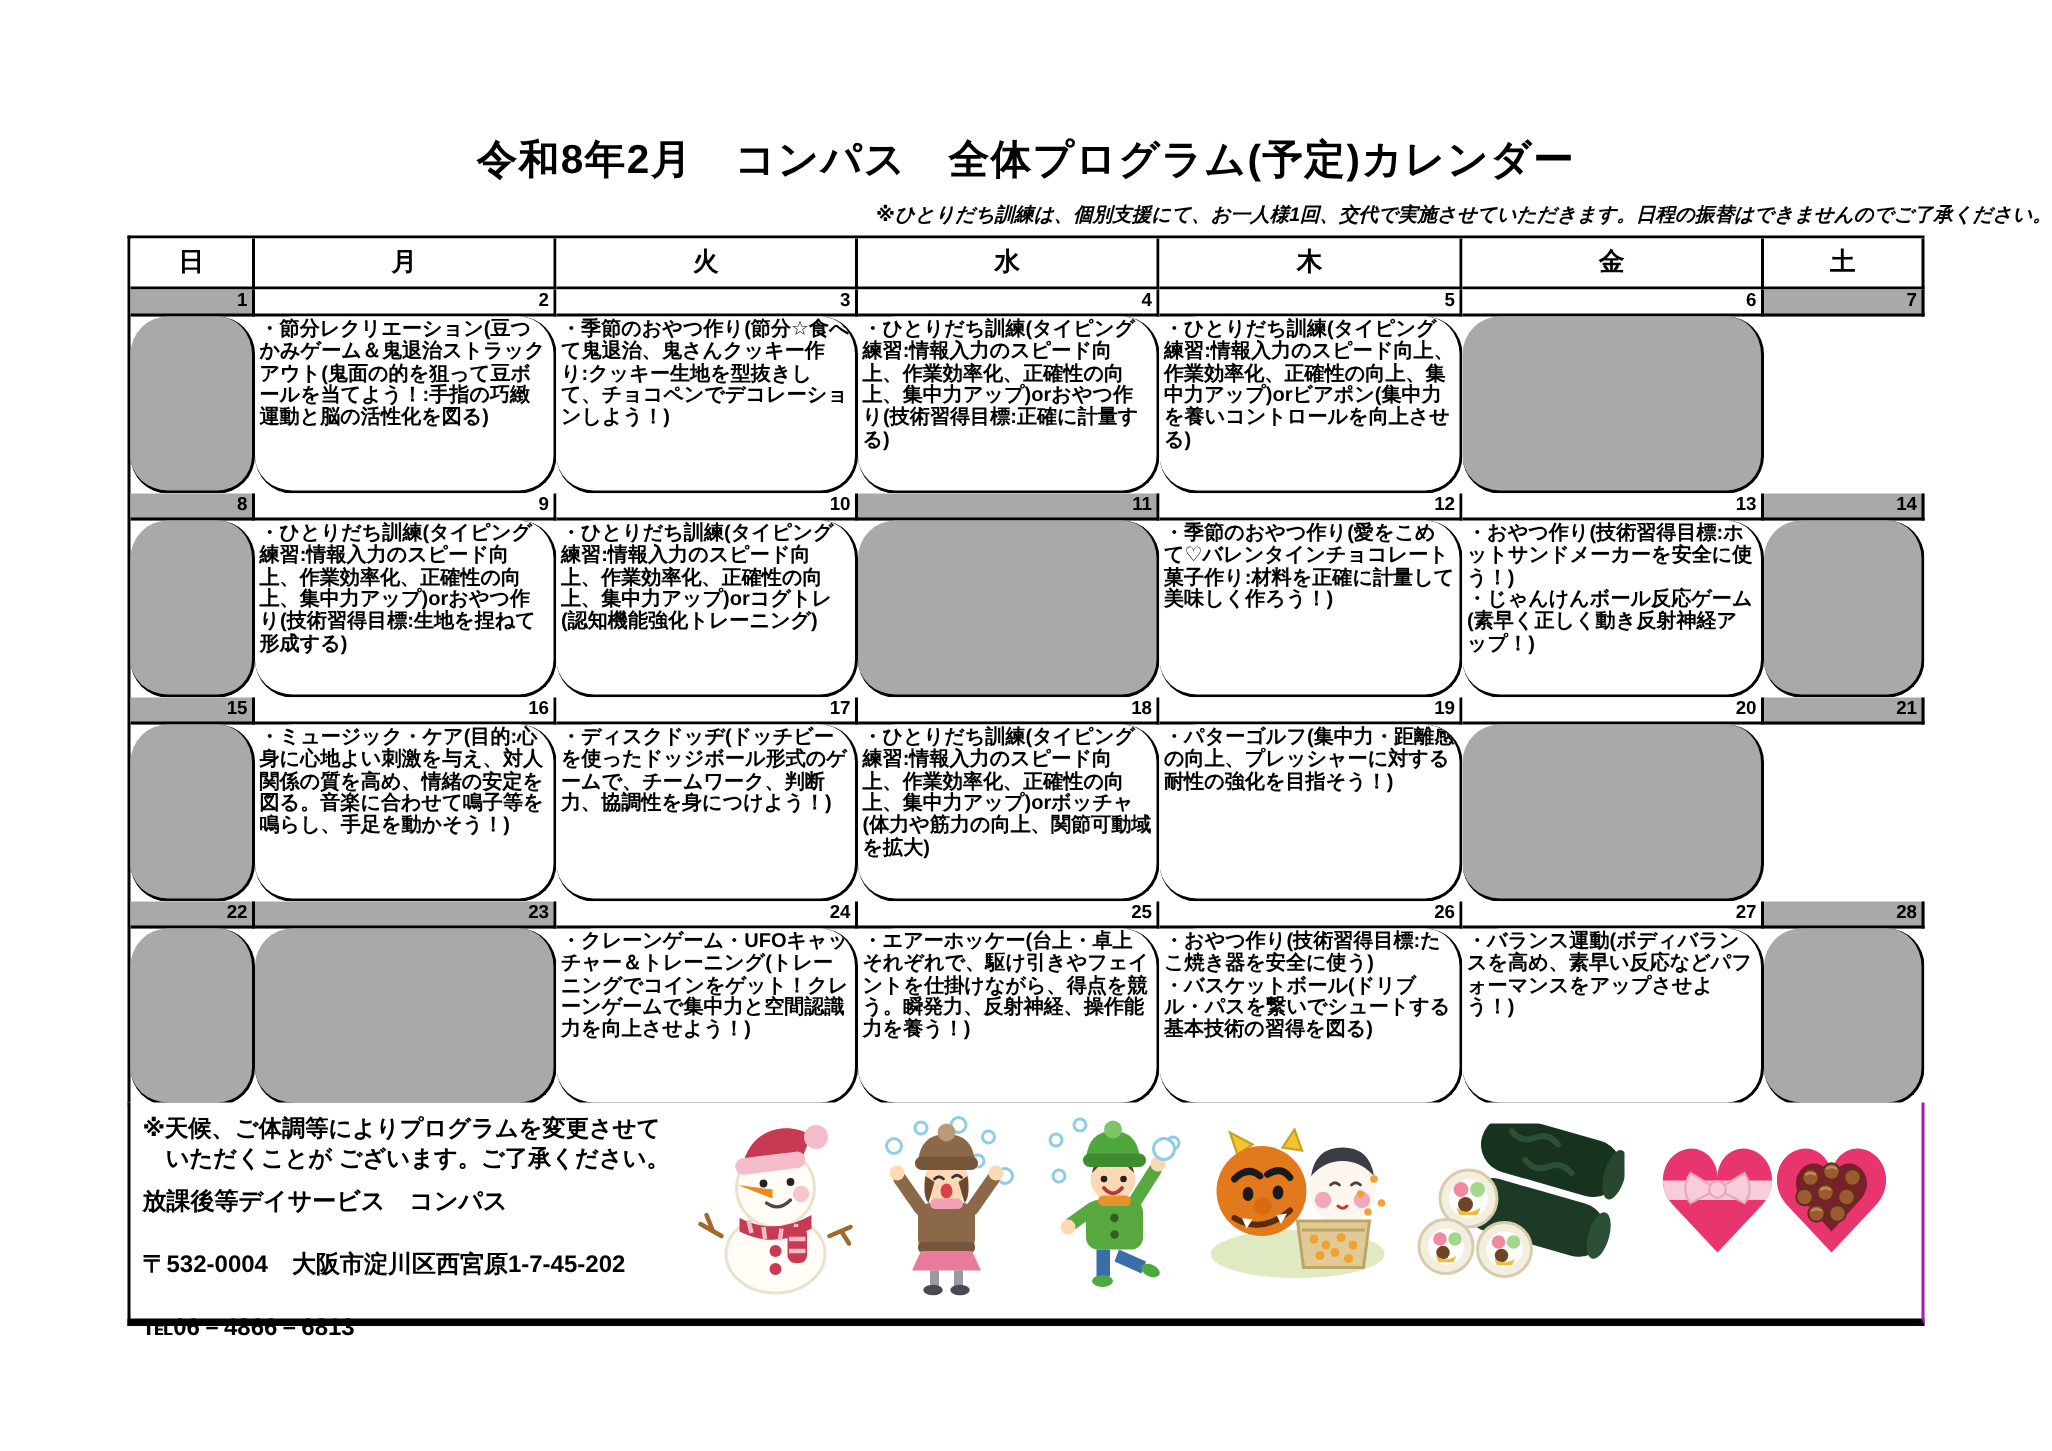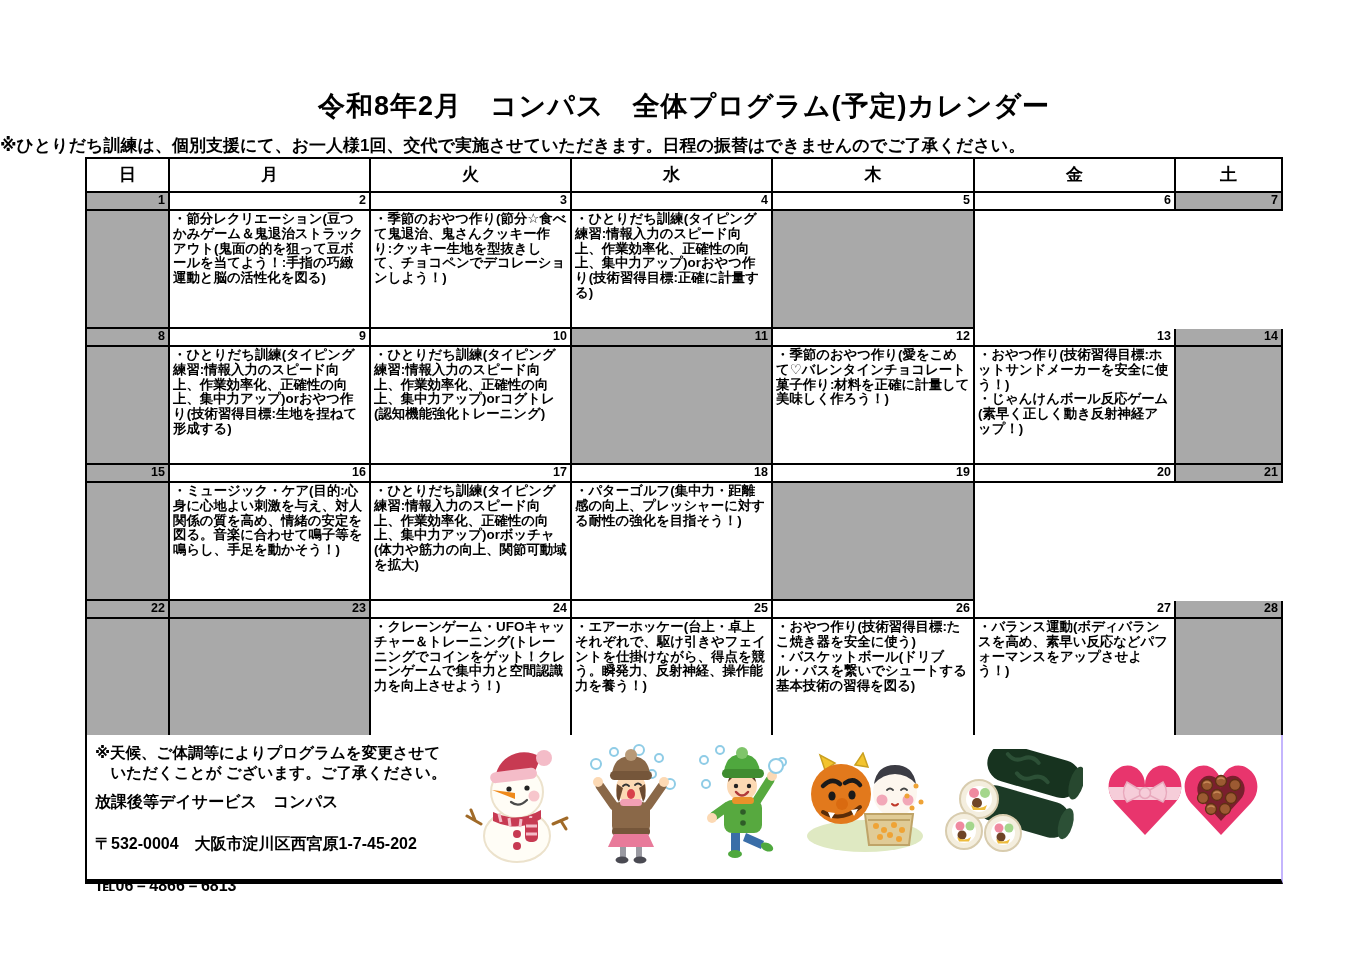--- a/index.html
+++ b/index.html
@@ -1,34 +1,34 @@
 <!DOCTYPE html>
 <html lang="ja"><head>
 <meta charset="utf-8">
 <style>
   html,body{margin:0;padding:0;background:#fff;}
   .page{position:relative;width:1368px;height:967px;background:#fff;overflow:hidden;
         font-family:"Liberation Sans","DejaVu Sans",sans-serif;color:#000;}
   .title{position:absolute;top:88px;left:0;width:100%;text-align:center;
          font-size:27px;font-weight:bold;letter-spacing:1px;}
-  .subtitle{position:absolute;top:134px;left:0;width:100%;text-align:left;
-            font-size:17px;font-weight:bold;}
+  .subtitle{position:absolute;top:134px;left:0;width:100%;text-align:right;
+            font-size:13px;font-weight:bold;font-style:italic;}
   .cal{position:absolute;left:85px;top:157px;width:1198px;
        border-top:2px solid #000;border-left:2px solid #000;box-sizing:border-box;}
   .cal-row{display:grid;grid-template-columns:83px 201px 201px 201px 202px 201px 1fr;}
   .cal-row>div{border-right:2px solid #000;border-bottom:2px solid #000;
                box-sizing:border-box;background:#fff;}
   .hcell{height:34px;line-height:32px;text-align:center;font-size:17px;font-weight:bold;}
   .dcell{height:18px;line-height:15px;text-align:right;padding-right:3px;
          font-size:12.5px;font-weight:bold;}
   .ccell{height:118px;padding:1px 3px;font-size:13.4px;line-height:14.8px;
-         font-weight:bold;white-space:pre-line;overflow:hidden;}
+         font-weight:bold;white-space:pre-line;overflow:hidden;border-radius:25px;}
   .closed{background:#a9a9a9 !important;}
   .footer{position:absolute;left:85px;top:735px;width:1198px;height:149px;
-          border-left:2px solid #000;border-right:2px solid #c4b5fd;border-bottom:5px solid #000;
+          border-left:2px solid #000;border-right:2px solid #a21caf;border-bottom:5px solid #000;
           box-sizing:border-box;background:#fff;}
   .footer-text{position:absolute;left:8px;top:8px;width:372px;}
   .f-note{font-size:15.5px;font-weight:bold;white-space:pre-line;line-height:20px;}
   .f-facility{margin-top:8px;font-size:16px;font-weight:bold;line-height:21px;}
   .f-address,.f-tel{font-size:16px;font-weight:bold;line-height:21px;margin-top:21px;}
   .footer-art{position:absolute;left:378px;right:14px;top:4px;bottom:10px;
               display:flex;align-items:center;justify-content:space-between;}
   svg{display:block;}
 </style>
 </head>
@@ -57,20 +57,21 @@
           <div class="dcell">4</div>
           <div class="dcell">5</div>
           <div class="dcell">6</div>
           <div class="dcell closed">7</div>
         </div>
         <div class="cal-row">
           <div class="ccell closed"></div>
           <div class="ccell">・節分レクリエーション(豆つかみゲーム＆鬼退治ストラックアウト(鬼面の的を狙って豆ボールを当てよう！:手指の巧緻運動と脳の活性化を図る)</div>
           <div class="ccell">・季節のおやつ作り(節分☆食べて鬼退治、鬼さんクッキー作り:クッキー生地を型抜きして、チョコペンでデコレーションしよう！)</div>
           <div class="ccell">・ひとりだち訓練(タイピング練習:情報入力のスピード向上、作業効率化、正確性の向上、集中力アップ)orおやつ作り(技術習得目標:正確に計量する)</div>
+          <div class="ccell">・ひとりだち訓練(タイピング練習:情報入力のスピード向上、作業効率化、正確性の向上、集中力アップ)orビアポン(集中力を養いコントロールを向上させる)</div>
           <div class="ccell closed"></div>
         </div>
         <div class="cal-row">
           <div class="dcell closed">8</div>
           <div class="dcell">9</div>
           <div class="dcell">10</div>
           <div class="dcell closed">11</div>
           <div class="dcell">12</div>
           <div class="dcell">13</div>
           <div class="dcell closed">14</div>
@@ -90,20 +91,21 @@
           <div class="dcell">16</div>
           <div class="dcell">17</div>
           <div class="dcell">18</div>
           <div class="dcell">19</div>
           <div class="dcell">20</div>
           <div class="dcell closed">21</div>
         </div>
         <div class="cal-row">
           <div class="ccell closed"></div>
           <div class="ccell">・ミュージック・ケア(目的:心身に心地よい刺激を与え、対人関係の質を高め、情緒の安定を図る。音楽に合わせて鳴子等を鳴らし、手足を動かそう！)</div>
+          <div class="ccell">・ディスクドッヂ(ドッチビーを使ったドッジボール形式のゲームで、チームワーク、判断力、協調性を身につけよう！)</div>
           <div class="ccell">・ひとりだち訓練(タイピング練習:情報入力のスピード向上、作業効率化、正確性の向上、集中力アップ)orボッチャ(体力や筋力の向上、関節可動域を拡大)</div>
           <div class="ccell">・パターゴルフ(集中力・距離感の向上、プレッシャーに対する耐性の強化を目指そう！)</div>
           <div class="ccell closed"></div>
         </div>
         <div class="cal-row">
           <div class="dcell closed">22</div>
           <div class="dcell closed">23</div>
           <div class="dcell">24</div>
           <div class="dcell">25</div>
           <div class="dcell">26</div>

